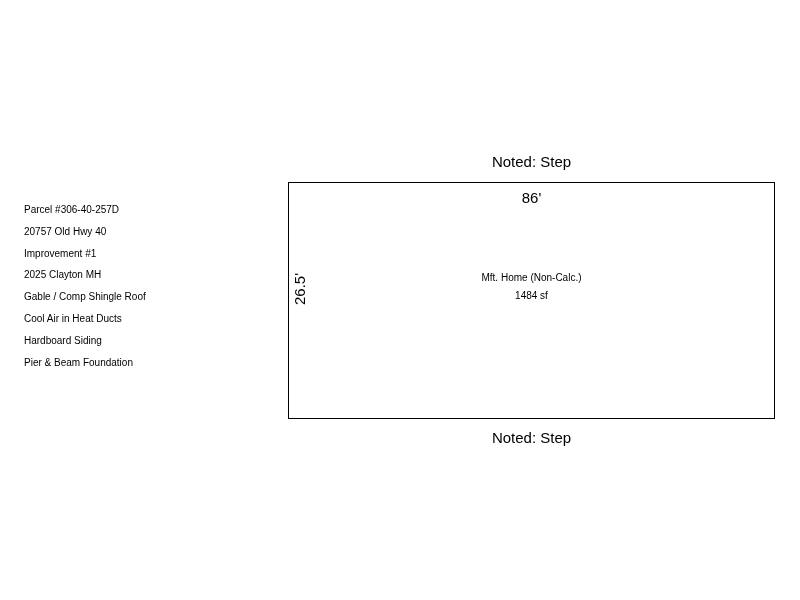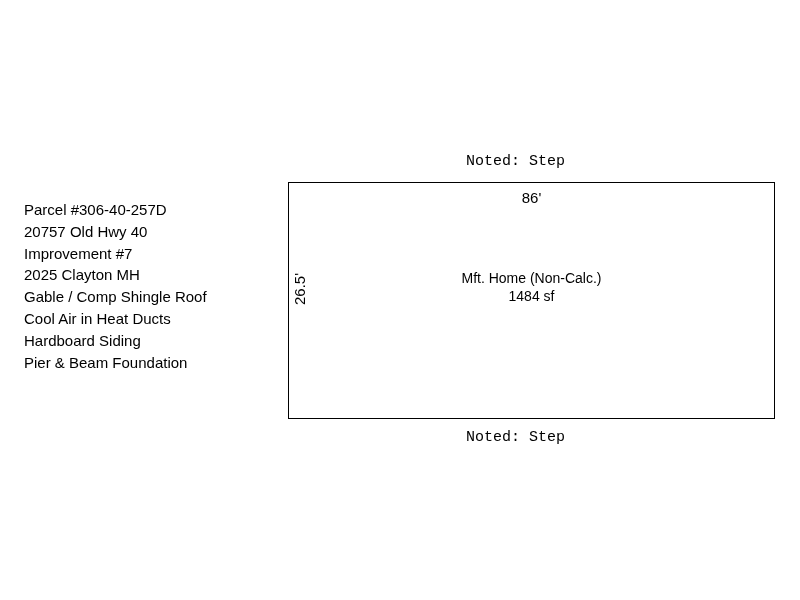--- a/index.html
+++ b/index.html
@@ -16,40 +16,39 @@
     overflow: hidden;
   }
   .sketch-canvas {
     position: absolute;
     inset: 0;
   }
   .info-block {
     position: absolute;
     left: 24px;
     top: 199px;
-    font-size: 15px;
+    font-size: 10px;
     line-height: 21.8px;
     white-space: nowrap;
   }
   .building-outline {
     position: absolute;
     left: 288px;
     top: 182px;
     width: 487px;
     height: 237px;
     border: 1px solid #000000;
     box-sizing: border-box;
   }
   .note {
     position: absolute;
-    left: 272px;
+    left: 288px;
     width: 487px;
     text-align: center;
     font-size: 15px;
-    font-family: Liberation Mono, monospace;
   }
   .note-top {
     top: 153px;
   }
   .note-bottom {
     top: 429px;
   }
   .width-label {
     position: absolute;
     top: 6px;
@@ -65,35 +64,35 @@
     transform: translate(-50%, -50%) rotate(-90deg);
     font-size: 15px;
     white-space: nowrap;
   }
   .center-labels {
     position: absolute;
     left: 0;
     top: 86px;
     width: 100%;
     text-align: center;
-    font-size: 14px;
+    font-size: 10px;
     line-height: 18px;
   }
   .area-label {
   }
 </style>
 </head>
 <body>
 
 <div class="sketch-canvas">
 
   <div class="info-block">
     <div>Parcel #306-40-257D</div>
     <div>20757 Old Hwy 40</div>
-    <div>Improvement #7</div>
+    <div>Improvement #1</div>
     <div>2025 Clayton MH</div>
     <div>Gable / Comp Shingle Roof</div>
     <div>Cool Air in Heat Ducts</div>
     <div>Hardboard Siding</div>
     <div>Pier &amp; Beam Foundation</div>
   </div>
 
   <div class="note note-top">Noted: Step</div>
 
   <div class="building-outline">

